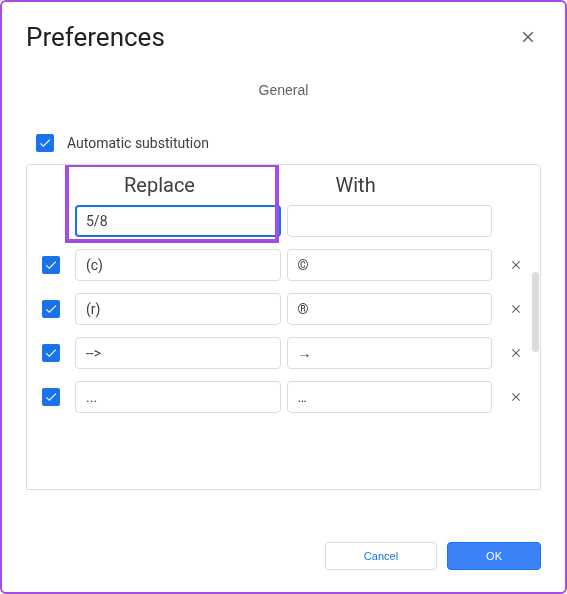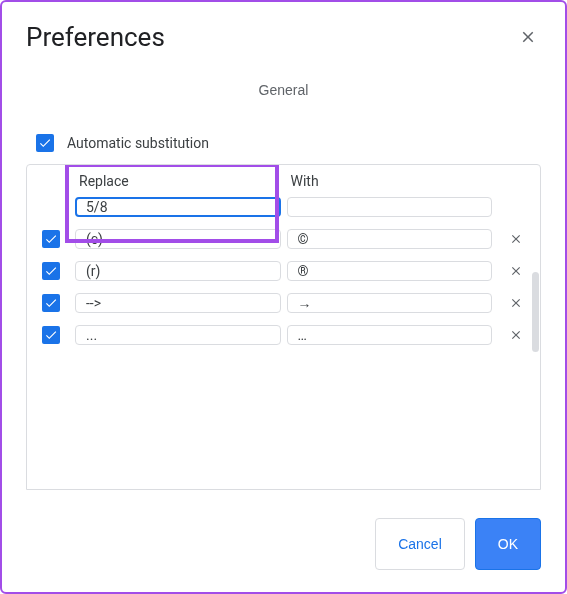--- a/index.html
+++ b/index.html
@@ -100,43 +100,44 @@
       position: relative;
     }
     .table-header {
       display: grid;
       grid-template-columns: 36px 1fr 1fr 36px;
       gap: 6px;
       padding: 8px 6px 2px 6px;
       align-items: center;
     }
     .th-label {
-      font-size: 14px;
+      font-size: 20px;
       color: #3c4043;
       padding: 0 2px 4px 4px;
+      margin-left: 45px;
     }
     .highlight-box {
       position: absolute;
       border: 4px solid #a24de8;
       top: -2px;
       left: 38px;
       width: 214px;
       height: 80px;
       pointer-events: none;
       z-index: 10;
     }
     .input-row {
       display: grid;
       grid-template-columns: 36px 1fr 1fr 36px;
       gap: 6px;
       padding: 2px 6px 6px 6px;
       align-items: center;
     }
     .input-cell {
-      height: 20px;
+      height: 32px;
       border: 1px solid #dadce0;
       border-radius: 4px;
       padding: 0 10px;
       font-size: 14px;
       color: #3c4043;
       display: flex;
       align-items: center;
       background: #fff;
     }
     .input-cell.focused {
@@ -184,24 +185,24 @@
       border-radius: 4px;
     }
     .dialog-footer {
       display: flex;
       justify-content: flex-end;
       gap: 10px;
       padding: 20px 24px 22px 24px;
       margin-top: auto;
     }
     .btn {
-      height: 52px;
-      padding: 0 22px;
+      height: 28px;
+      padding: 0 38px;
       border-radius: 4px;
-      font-size: 14px;
+      font-size: 11px;
       font-weight: 500;
       cursor: pointer;
     }
     .btn-cancel {
       background: #fff;
       border: 1px solid #dadce0;
       color: #1a73e8;
     }
     .btn-ok {
       background: #3b82f6;

